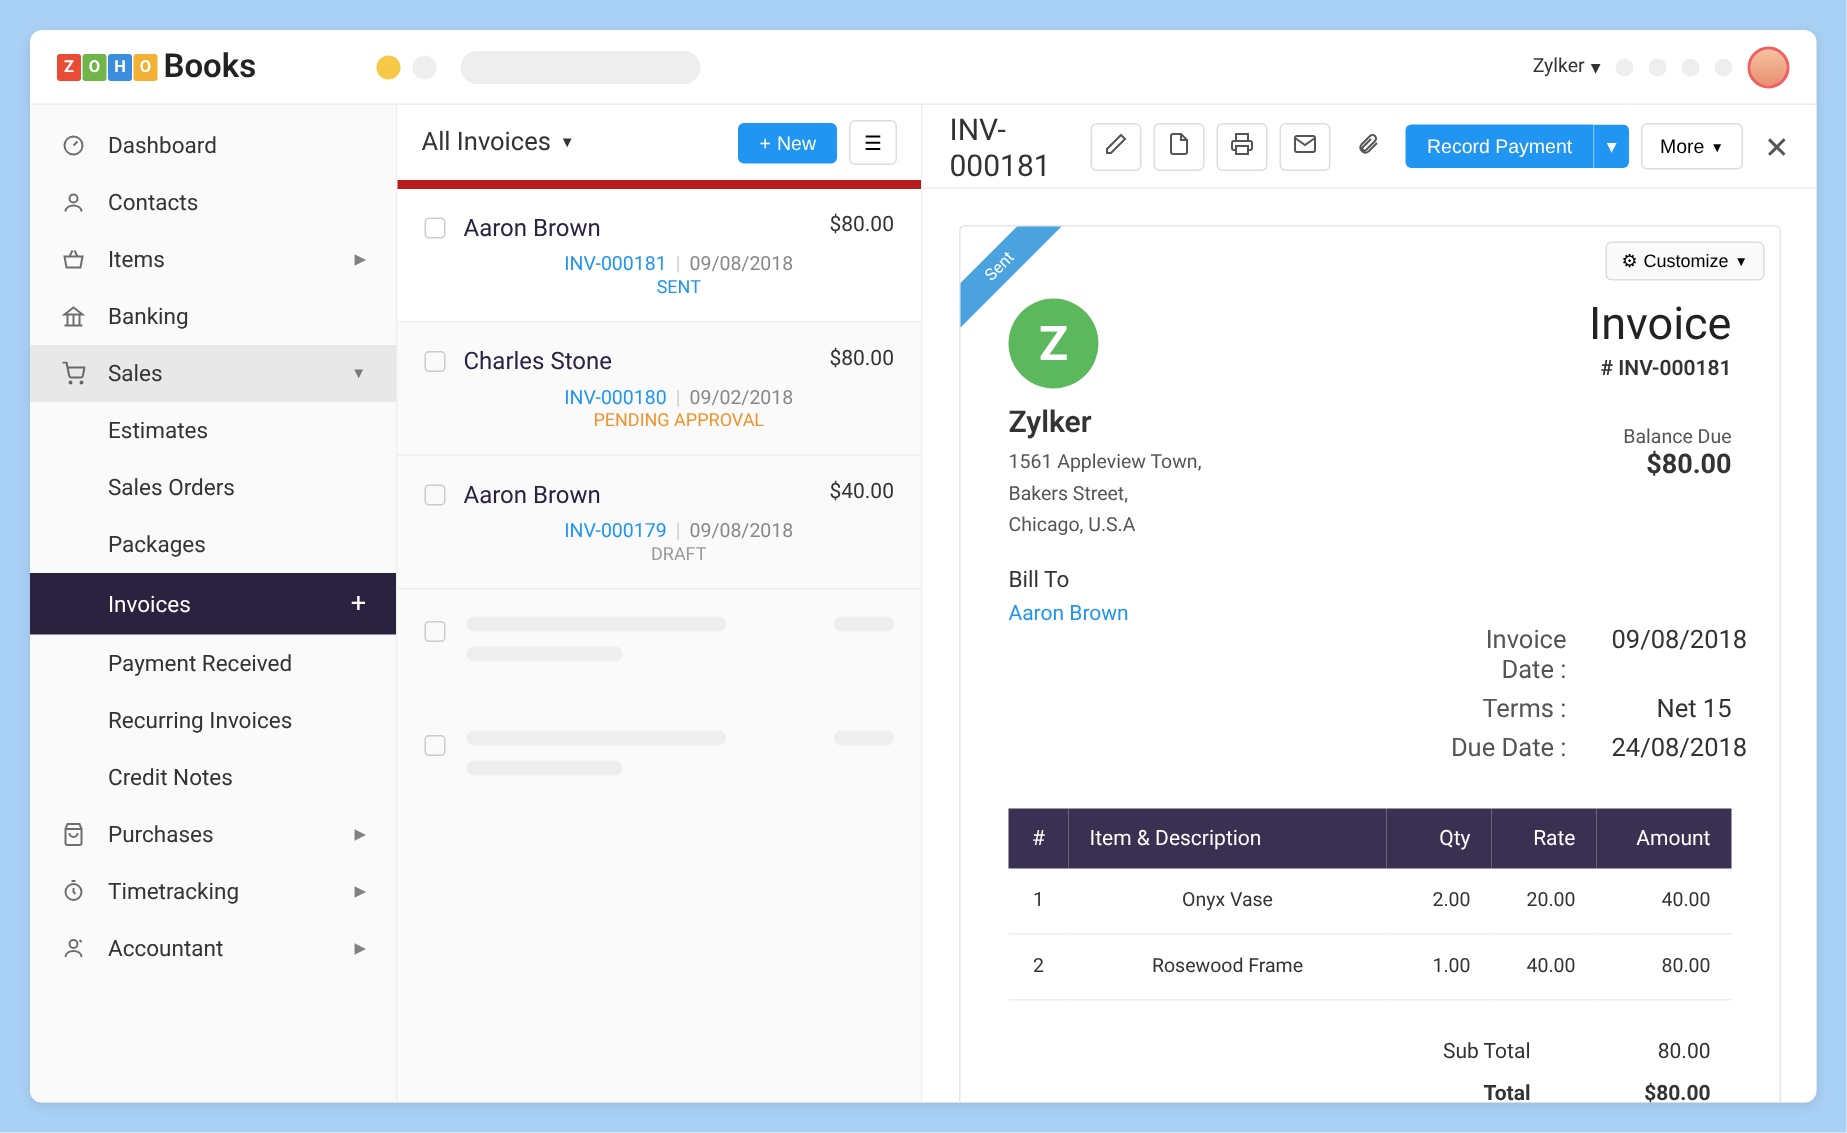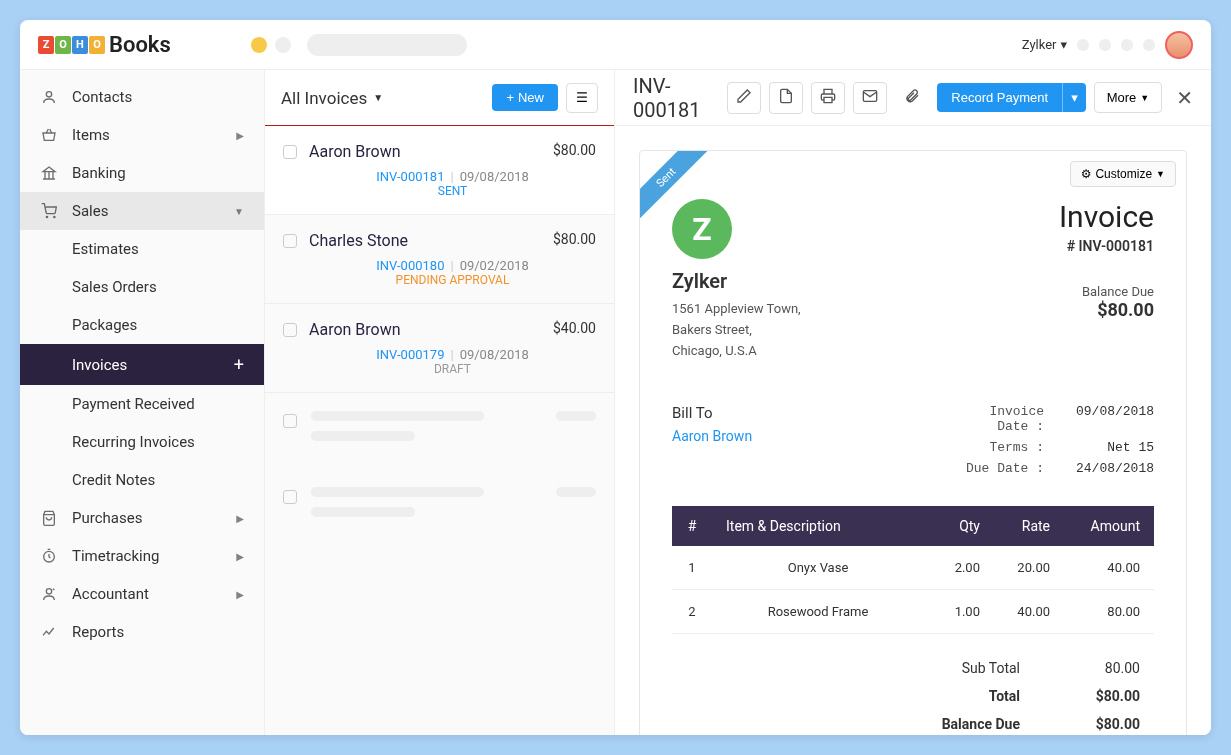--- a/index.html
+++ b/index.html
@@ -21,21 +21,21 @@
 .sidebar { width:245px; background:#fafafa; border-right:1px solid #eee; overflow-y:auto; padding-top:8px; }
 .nav-item { display:flex; align-items:center; padding:10px 20px; color:#333; cursor:pointer; font-size:15px; gap:14px; }
 .nav-item.expanded { background:#e8e8e8; }
 .nav-item.active { background:#2b2240; color:#fff; }
 .nav-icon { width:18px; height:18px; display:flex; align-items:center; justify-content:center; opacity:0.7; flex-shrink:0; }
 .nav-label { flex:1; }
 .nav-chev { font-size:10px; opacity:0.6; }
 .nav-plus { font-size:18px; }
 .sub-item { padding:10px 20px 10px 52px; cursor:pointer; font-size:15px; color:#333; }
 .listcol { width:350px; border-right:1px solid #eee; display:flex; flex-direction:column; background:#fafafa; }
-.list-header { height:56px; display:flex; align-items:center; padding:0 16px; gap:8px; background:#fff; border-bottom:1px solid #b91c1c; }
+.list-header { height:56px; display:flex; align-items:center; padding:0 16px; gap:8px; background:#fff; border-bottom:6px solid #b91c1c; }
 .list-title { font-size:17px; color:#333; display:flex; align-items:center; gap:6px; cursor:pointer; }
 .btn { border:1px solid #ddd; background:#fff; border-radius:4px; cursor:pointer; display:flex; align-items:center; justify-content:center; }
 .btn-new { background:#2095f2; color:#fff; border:none; padding:6px 14px; font-size:13px; gap:4px; }
 .btn-sq { width:32px; height:30px; }
 .list-body { flex:1; overflow-y:auto; }
 .list-row { padding:16px 18px; border-bottom:1px solid #eee; display:flex; gap:12px; cursor:pointer; }
 .list-row.selected { background:#fff; }
 .chk { width:14px; height:14px; border:1.5px solid #ccc; border-radius:3px; margin-top:3px; flex-shrink:0; }
 .row-main { flex:1; }
 .row-top { display:flex; justify-content:space-between; margin-bottom:8px; }
@@ -68,24 +68,24 @@
 .customize { position:absolute; top:10px; right:10px; border:1px solid #ddd; background:#fafafa; border-radius:4px; padding:5px 10px; font-size:12px; cursor:pointer; display:flex; align-items:center; gap:4px; }
 .inv-top { display:flex; justify-content:space-between; margin-top:20px; }
 .company-logo { width:60px; height:60px; border-radius:50%; background:#5cb85c; color:#fff; display:flex; align-items:center; justify-content:center; font-size:32px; font-weight:700; margin-bottom:10px; }
 .company-name { font-size:20px; font-weight:600; margin-bottom:6px; }
 .company-addr { font-size:13px; color:#555; line-height:1.6; }
 .inv-right { text-align:right; }
 .inv-label { font-size:30px; font-weight:400; color:#222; }
 .inv-num { font-size:14px; font-weight:600; margin-top:4px; }
 .bal-label { font-size:13px; color:#555; margin-top:30px; }
 .bal-amt { font-size:18px; font-weight:700; }
-.inv-mid { display:flex; justify-content:space-between; margin-top:43px; }
+.inv-mid { display:flex; justify-content:space-between; margin-top:16px;flex-direction:column; }
 .billto-label { font-size:15px; color:#333; margin-bottom:6px; }
 .billto-name { color:#2095f2; font-size:14px; }
-.inv-meta { text-align:right; font-size:13px;font-family:Liberation Mono, monospace; }
+.inv-meta { text-align:right; font-size:17px; }
 .inv-meta-row { display:flex; justify-content:flex-end; gap:30px; margin-bottom:6px; }
 .inv-meta-row .k { color:#555; width:90px; text-align:right; }
 .inv-meta-row .v { width:80px; }
 .items-table { width:100%; border-collapse:collapse; margin-top:24px; }
 .items-table thead th { background:#3a3152; color:#fff; font-weight:400; font-size:14px; padding:12px 14px; text-align:left; }
 .items-table thead th.num { width:40px; text-align:center; }
 .items-table thead th.r { text-align:right; width:70px; }
 .items-table thead th.amt { width:90px; }
 .items-table tbody td { padding:14px; font-size:13px; border-bottom:1px solid #eee;text-align:center; }
 .items-table tbody td.num { text-align:center; }
@@ -127,20 +127,29 @@
       <div class="tdot"></div>
       <div class="avatar"></div>
     </div>
   </div>
 
   <div class="body">
     <div class="sidebar" id="sidebar">
         <div class="nav-item">
           <span class="nav-icon">
             <svg viewBox="0 0 24 24" fill="none" stroke="currentColor" stroke-width="2">
+              <circle cx="12" cy="12" r="9"></circle>
+              <path d="M12 12l4-4"></path>
+            </svg>
+          </span>
+          <span class="nav-label">Dashboard</span>
+        </div>
+        <div class="nav-item">
+          <span class="nav-icon">
+            <svg viewBox="0 0 24 24" fill="none" stroke="currentColor" stroke-width="2">
               <circle cx="12" cy="8" r="4"></circle>
               <path d="M4 21c0-4 4-6 8-6s8 2 8 6"></path>
             </svg>
           </span>
           <span class="nav-label">Contacts</span>
         </div>
         <div class="nav-item">
           <span class="nav-icon">
             <svg viewBox="0 0 24 24" fill="none" stroke="currentColor" stroke-width="2">
               <path d="M3 9h18l-2 11H5L3 9zM8 9l3-6M16 9l-3-6"></path>
@@ -200,28 +209,20 @@
         <div class="nav-item">
           <span class="nav-icon">
             <svg viewBox="0 0 24 24" fill="none" stroke="currentColor" stroke-width="2">
               <circle cx="12" cy="8" r="4"></circle>
               <path d="M4 21c0-4 4-6 8-6s8 2 8 6"></path>
               <path d="M18 4l2 2"></path>
             </svg>
           </span>
           <span class="nav-label">Accountant</span>
           <span class="nav-chev">▶</span>
-        </div>
-        <div class="nav-item">
-          <span class="nav-icon">
-            <svg viewBox="0 0 24 24" fill="none" stroke="currentColor" stroke-width="2">
-              <path d="M3 17l5-6 4 4 7-9"></path>
-            </svg>
-          </span>
-          <span class="nav-label">Reports</span>
         </div>
       </div>
 
     <div class="listcol">
       <div class="list-header">
         <div class="list-title">
           <span>All Invoices</span>
           <span style="font-size:10px">▼</span>
         </div>
         <div style="flex:1"></div>

